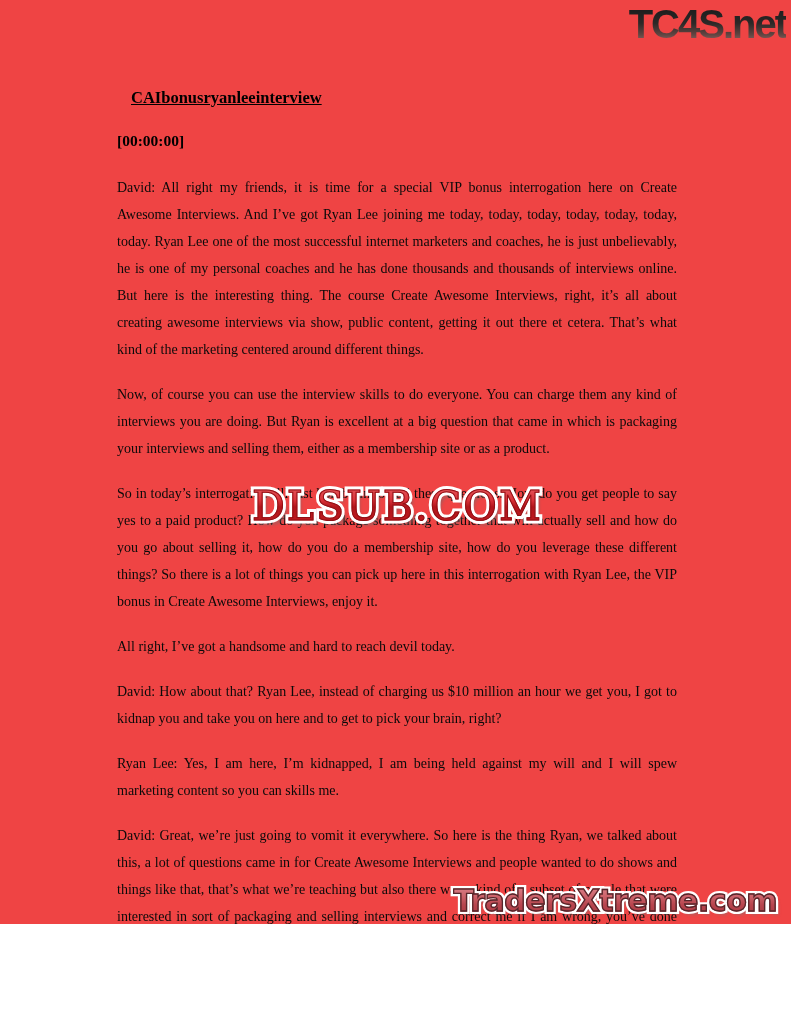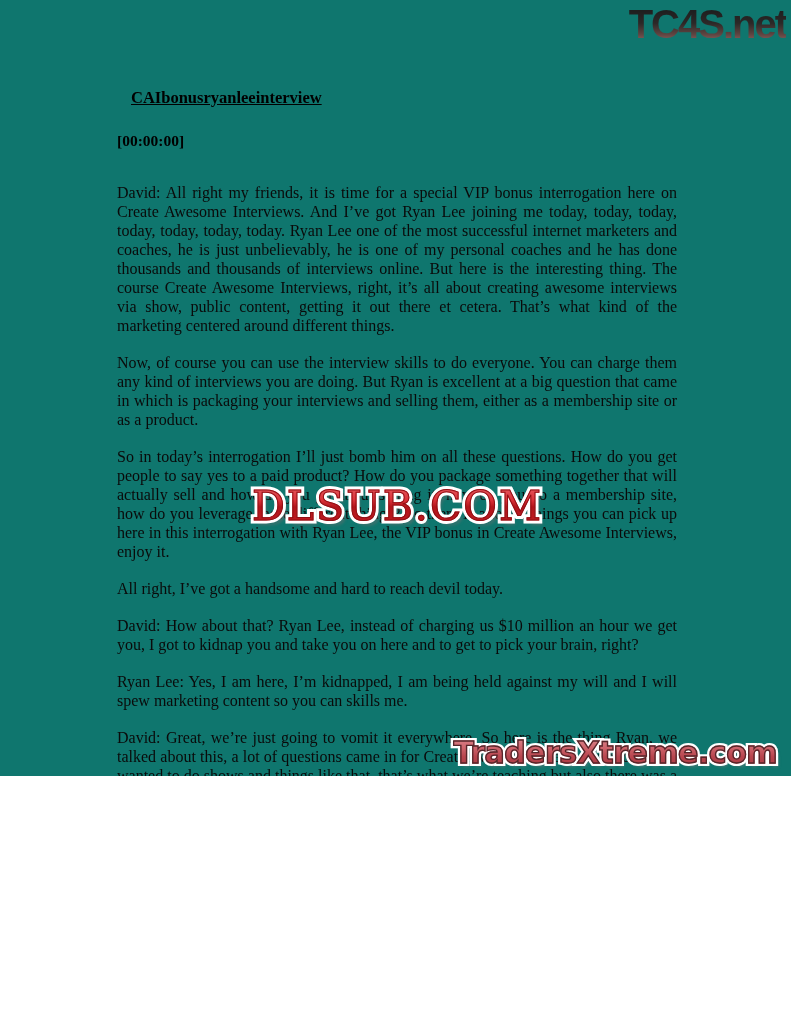--- a/index.html
+++ b/index.html
@@ -3,22 +3,22 @@
 <meta charset="utf-8">
 <style>
   html, body {
     margin: 0;
     padding: 0;
     background: #ffffff;
   }
   .page {
     position: relative;
     width: 791px;
-    height: 776px;
-    background: #0f766e;
+    height: 924px;
+    background: #ef4444;
     overflow: hidden;
     font-family: "Liberation Serif", "DejaVu Serif", serif;
     color: #000;
   }
 
   
   .header-logo {
     position: absolute;
     top: 4px;
     right: 5px;
@@ -41,28 +41,28 @@
     top: 88px;
     width: 560px;
   }
   .doc-title {
     margin: 0 0 24px 14px;
     font-size: 16.5px;
     font-weight: bold;
     text-decoration: underline;
   }
   .timecode {
-    margin: 0 0 33px 0;
+    margin: 0 0 24px 0;
     font-size: 15.5px;
     font-weight: bold;
   }
   p.para {
     margin: 0 0 18px 0;
-    font-size: 16px;
-    line-height: 19px;
+    font-size: 14px;
+    line-height: 27px;
     text-align: justify;
     color: #0a0a0a;
   }
 
   
   .logo-stack { position: absolute; line-height: 1; white-space: nowrap; }
   .logo-stack .back {
     position: absolute;
     left: 0; top: 0;
     -webkit-text-stroke: 7px #ffffff;

